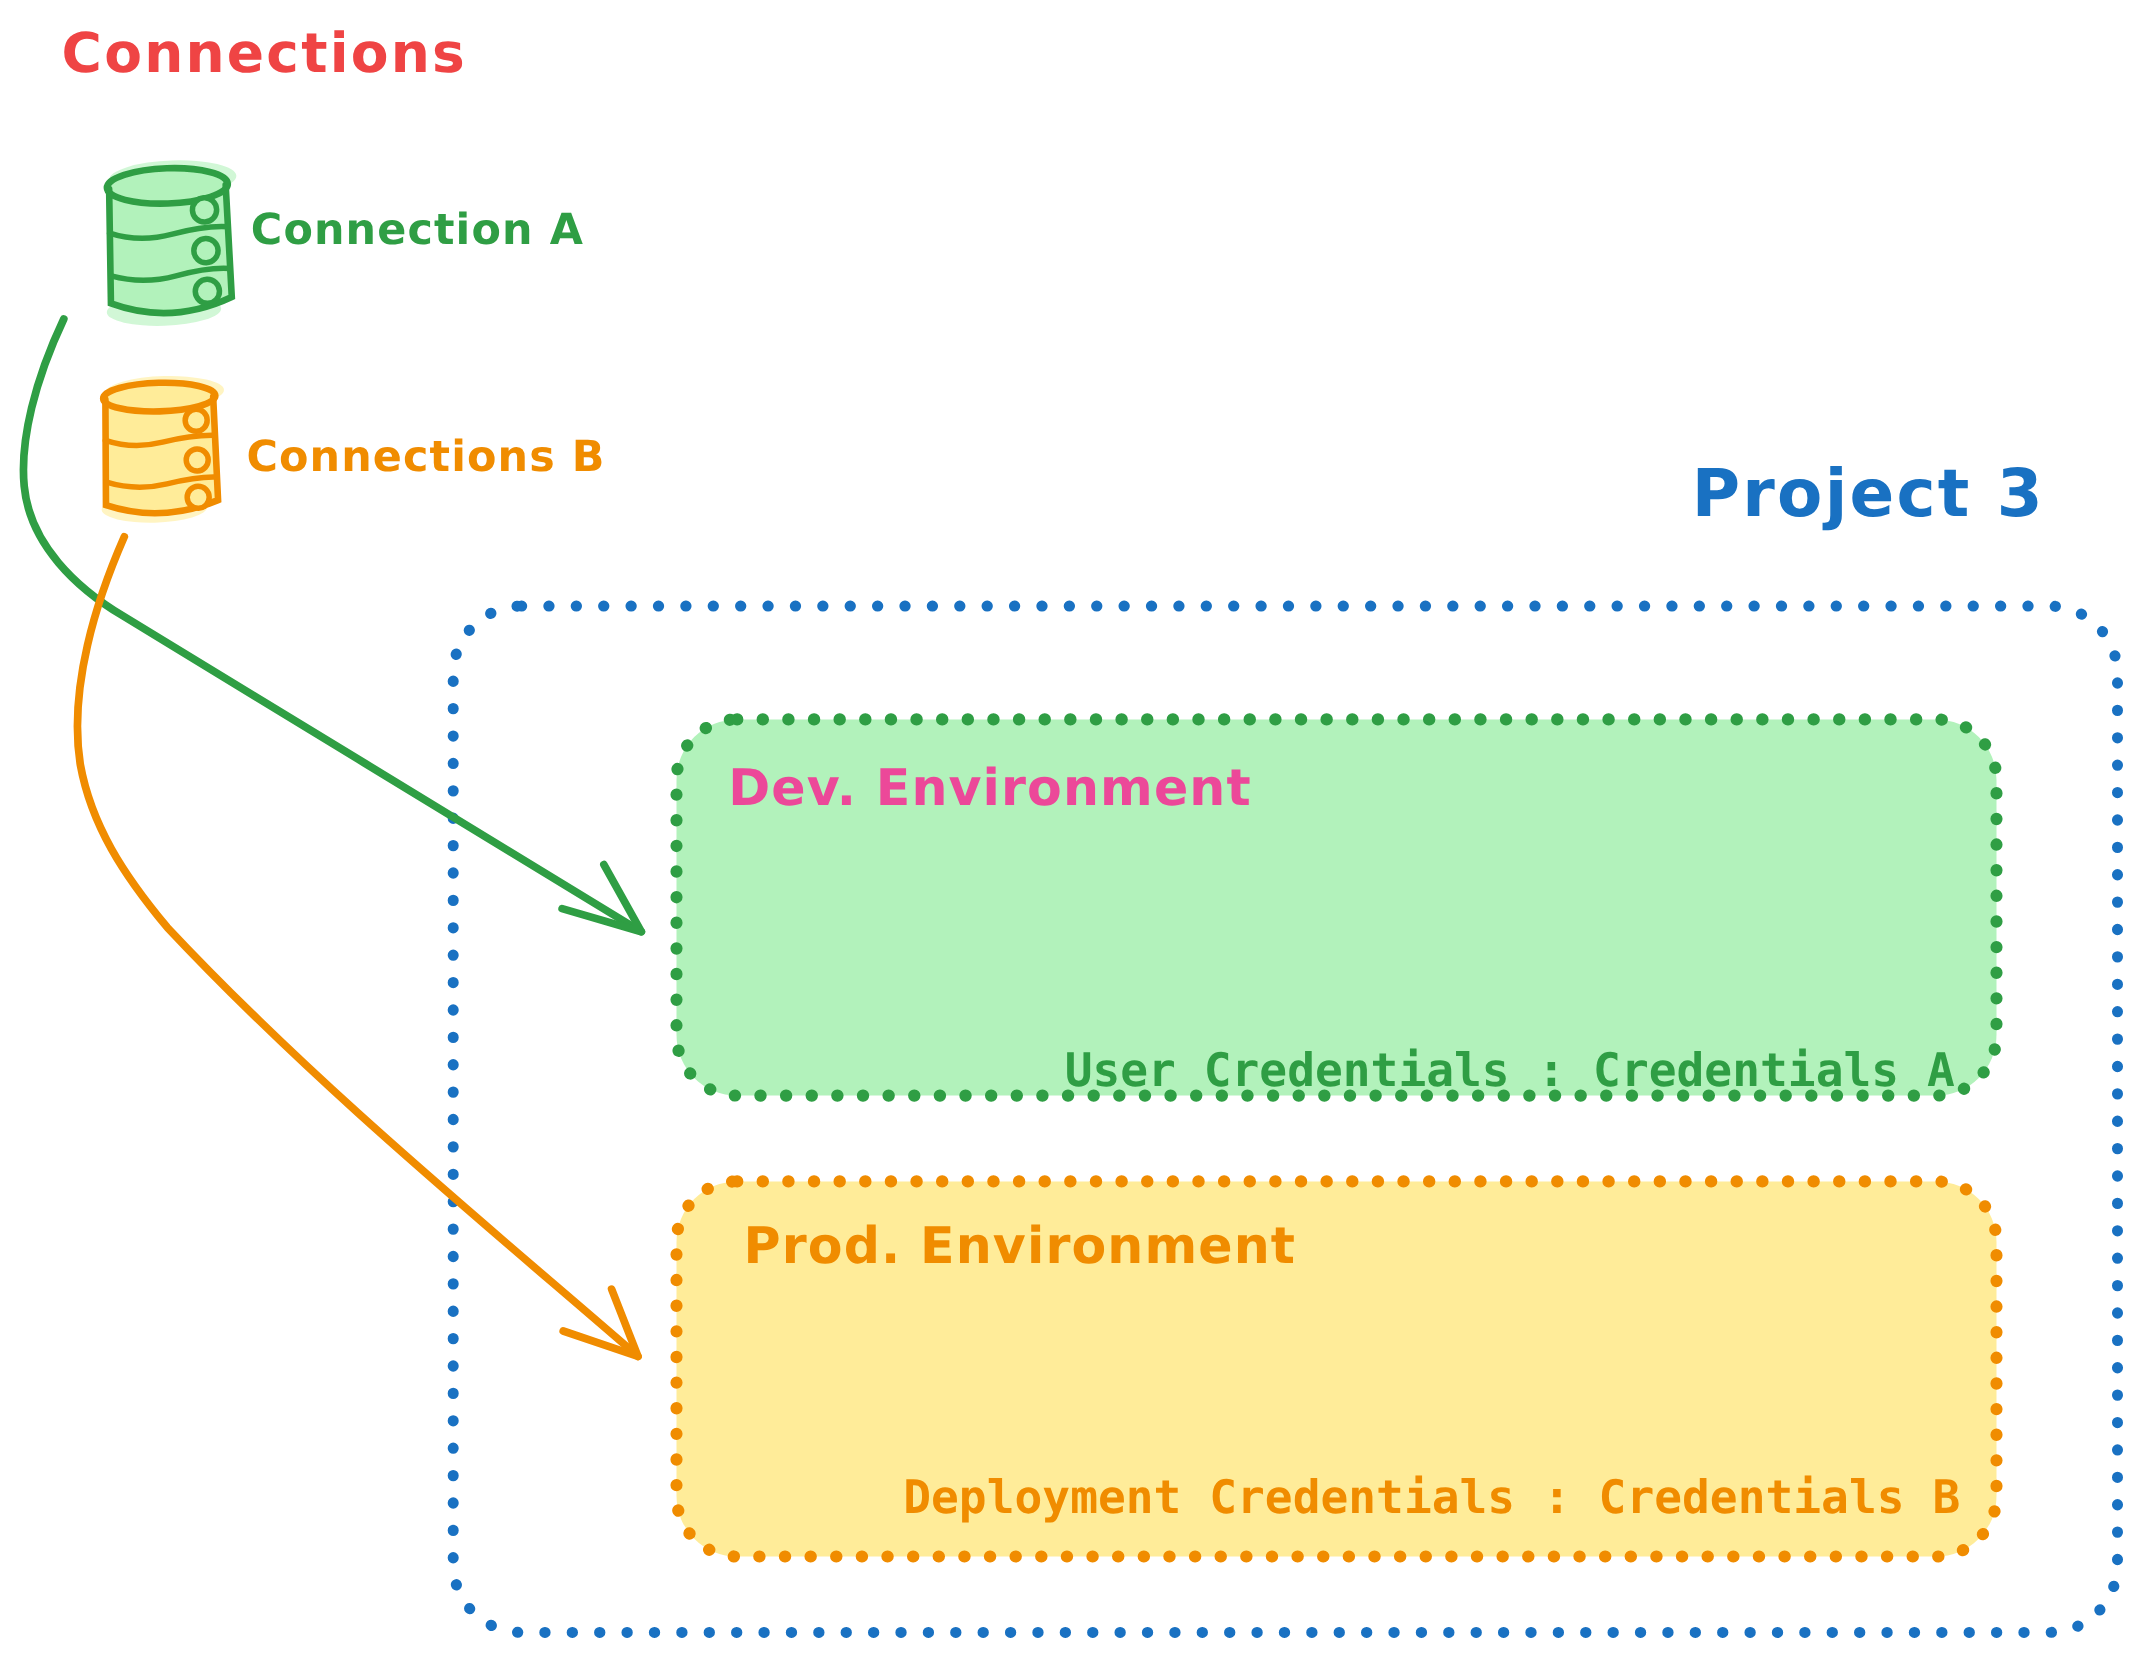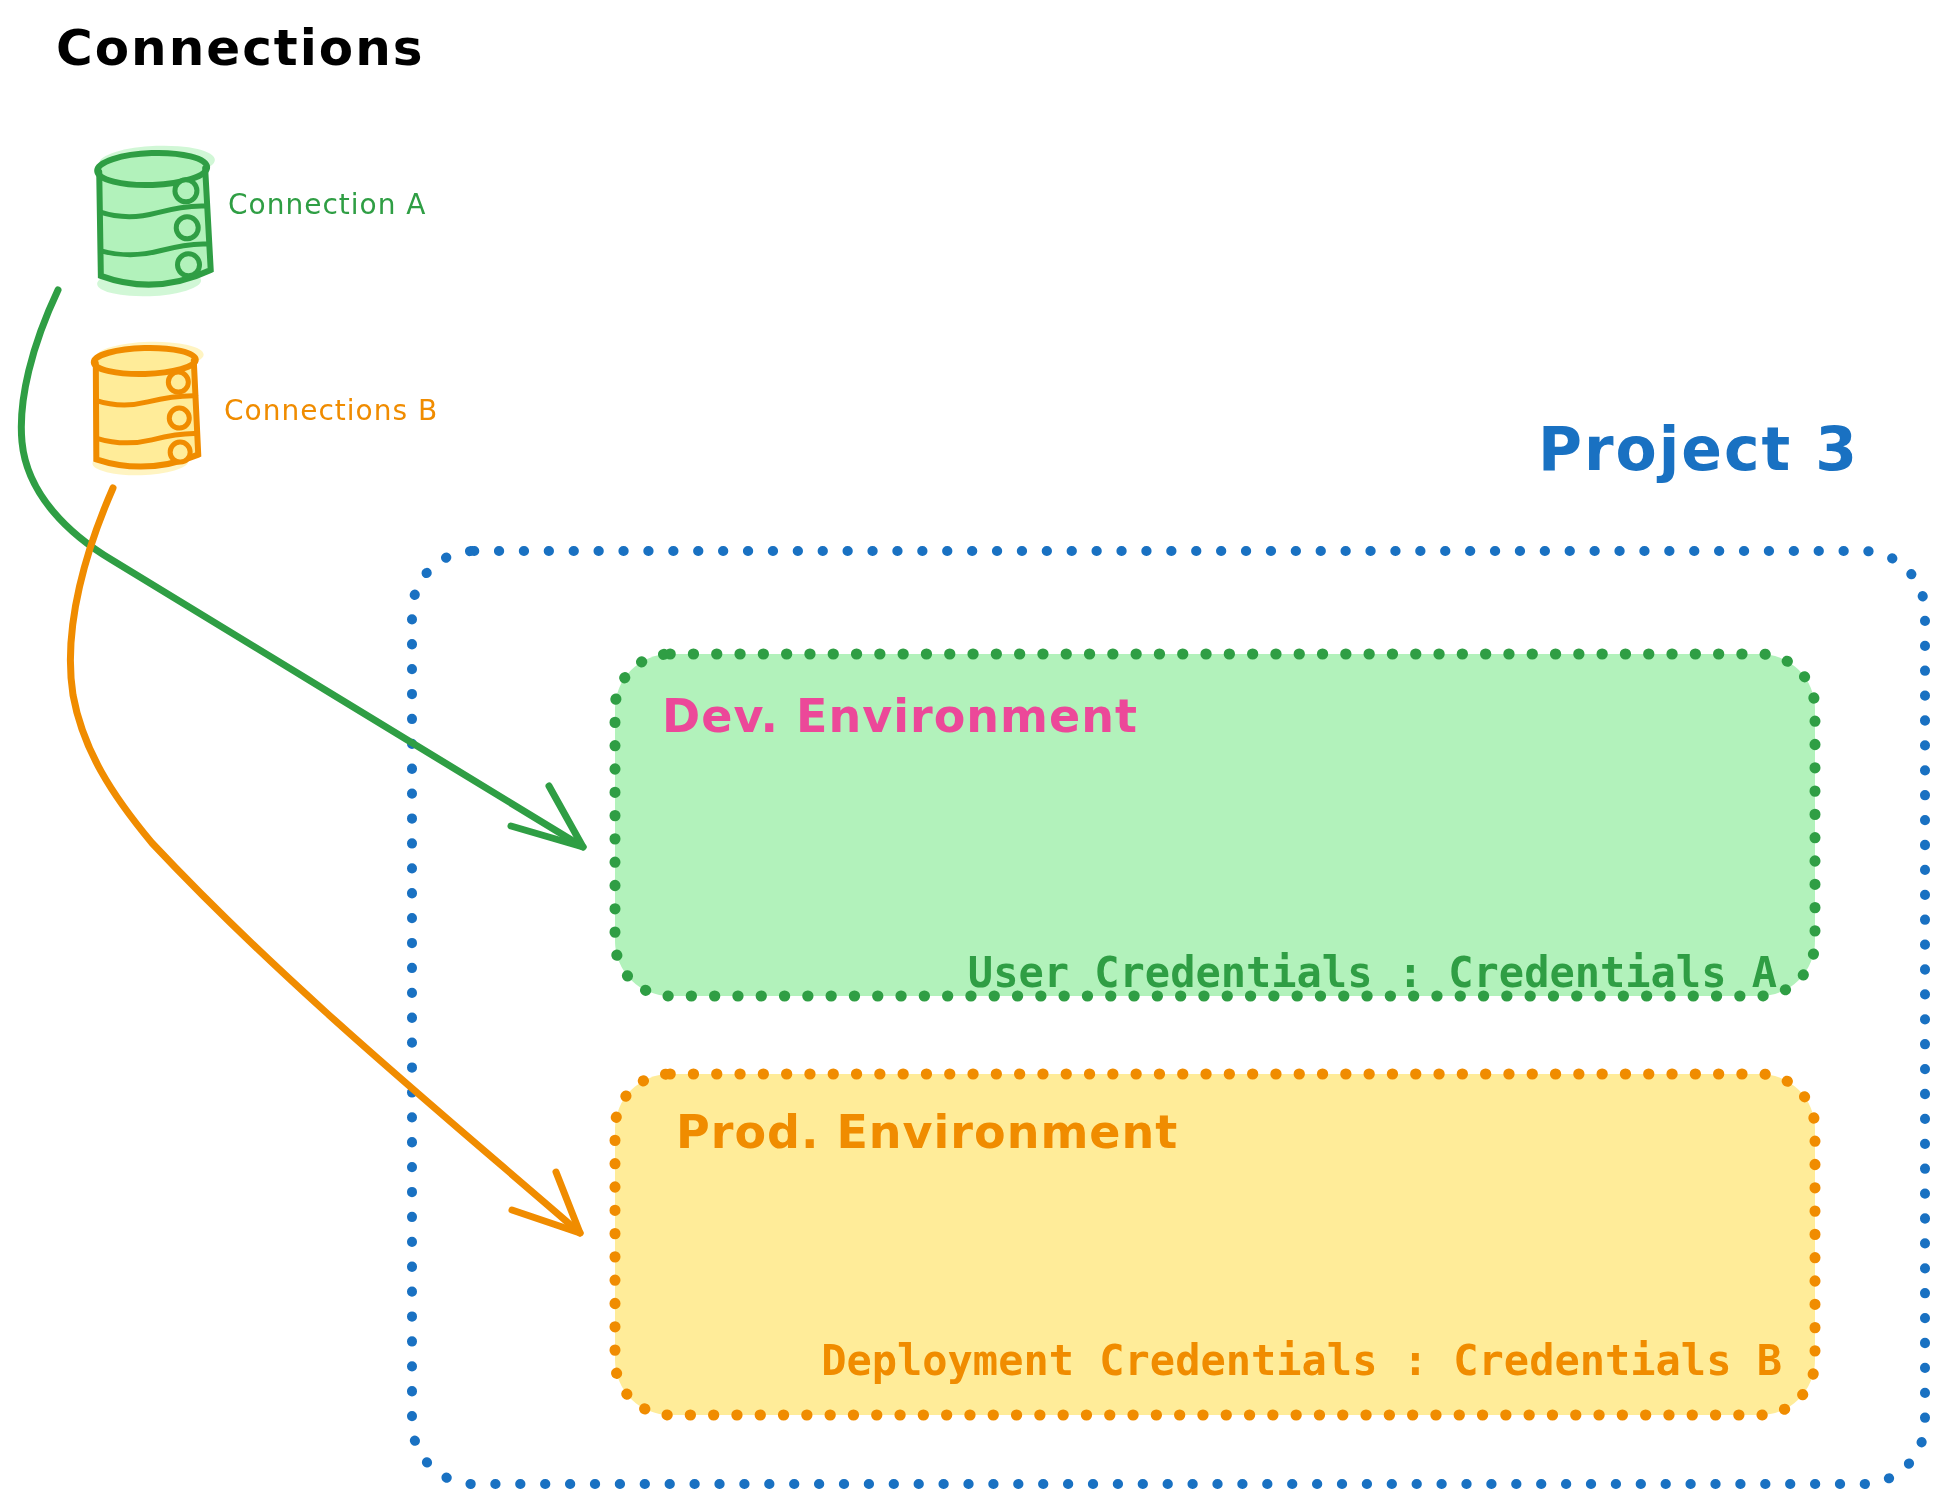--- a/index.html
+++ b/index.html
@@ -8,23 +8,23 @@
     width:1948px;height:1506px;
     background:#ffffff;
     font-family:"DejaVu Sans",sans-serif;
     overflow:hidden;
   }
   .layer{position:absolute;left:0;top:0;width:1948px;height:1506px;}
   .txt{position:absolute;white-space:nowrap;line-height:1.05;}
   .diagram-title{
     left:56px;top:22px;
     font-size:50px;font-weight:700;letter-spacing:2px;
-    color:#000000;
+    color:#ef4444;
   }
-  .conn-label{font-size:28px;font-weight:400;letter-spacing:1px;}
+  .conn-label{font-size:39px;font-weight:700;letter-spacing:1px;}
   .conn-label.a{left:228px;top:190px;color:#2f9e44;}
   .conn-label.b{left:224px;top:396px;color:#f08c00;}
   .project-title{
     left:1538px;top:418px;
     font-size:60px;font-weight:700;letter-spacing:2px;
     color:#1971c2;
   }
   .env-title{font-size:46px;font-weight:700;letter-spacing:1px;}
   .env-title.dev{left:662px;top:692px;color:#ec4899;}
   .env-title.prod{left:676px;top:1108px;color:#f08c00;}

